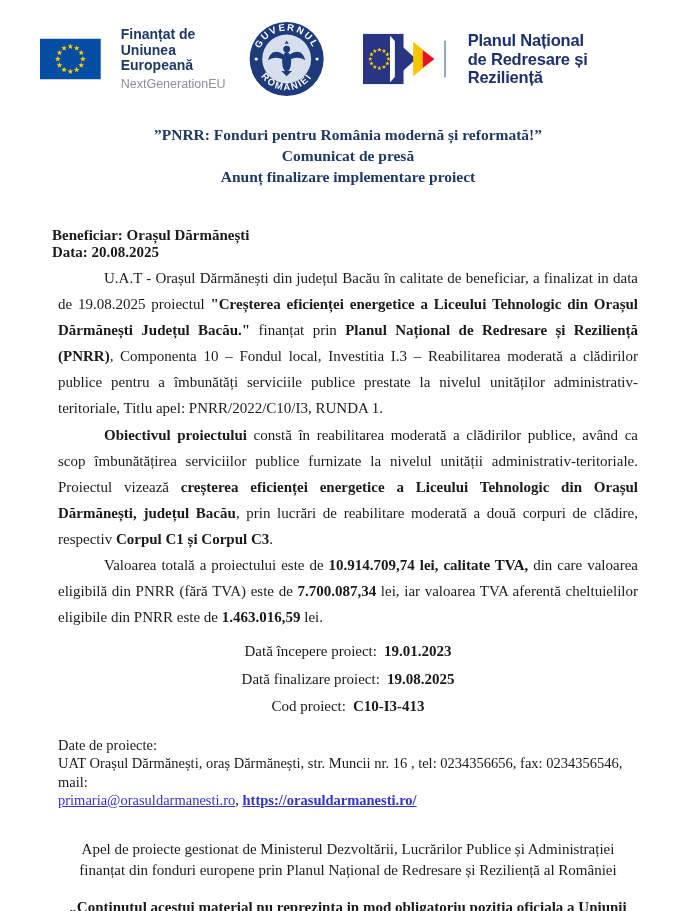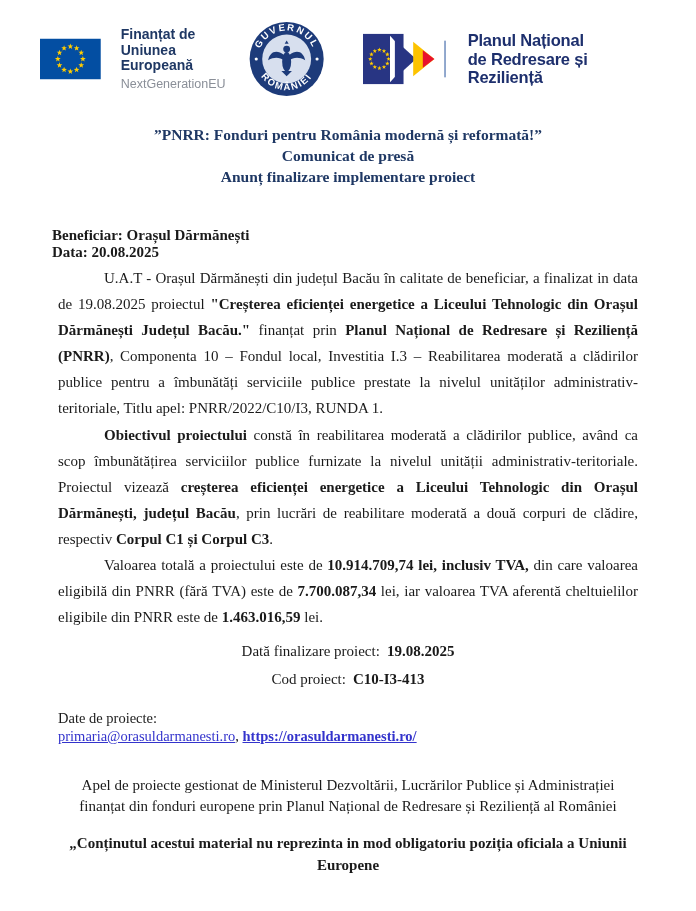--- a/index.html
+++ b/index.html
@@ -136,30 +136,32 @@
   </div>
 
   <div class="meta-row">
     <span>Beneficiar: Orașul Dărmănești</span>
     <span>Data: 20.08.2025</span>
   </div>
 
   <div class="body">
     <p><span>U.A.T - Orașul Dărmănești din județul Bacău în calitate de beneficiar, a finalizat in data de 19.08.2025 proiectul </span><span class="b">"Creșterea eficienței energetice a Liceului Tehnologic din Orașul Dărmănești Județul Bacău."</span><span> finanțat prin </span><span class="b">Planul Național de Redresare și Reziliență (PNRR)</span><span>, Componenta 10 – Fondul local, Investitia I.3 – Reabilitarea moderată a clădirilor publice pentru a îmbunătăți serviciile publice prestate la nivelul unităților administrativ-teritoriale, Titlu apel: PNRR/2022/C10/I3, RUNDA 1.</span></p>
     <p><span class="b">Obiectivul proiectului</span><span> constă în reabilitarea moderată a clădirilor publice, având ca scop îmbunătățirea serviciilor publice furnizate la nivelul unității administrativ-teritoriale. Proiectul vizează </span><span class="b">creșterea eficienței energetice a Liceului Tehnologic din Orașul Dărmănești, județul Bacău</span><span>, prin lucrări de reabilitare moderată a două corpuri de clădire, respectiv </span><span class="b">Corpul C1 și Corpul C3</span><span>.</span></p>
-    <p><span>Valoarea totală a  proiectului este de </span><span class="b">10.914.709,74  lei,  inclusiv TVA,</span><span> din care valoarea eligibilă din PNRR (fără TVA) este de </span><span class="b">7.700.087,34</span><span>  lei, iar valoarea TVA aferentă cheltuielilor eligibile din PNRR este de </span><span class="b">1.463.016,59</span><span> lei.</span></p>
+    <p><span>Valoarea totală a  proiectului este de </span><span class="b">10.914.709,74  lei,  calitate TVA,</span><span> din care valoarea eligibilă din PNRR (fără TVA) este de </span><span class="b">7.700.087,34</span><span>  lei, iar valoarea TVA aferentă cheltuielilor eligibile din PNRR este de </span><span class="b">1.463.016,59</span><span> lei.</span></p>
   </div>
 
   <div class="dates">
+    <div><span class="label">Dată începere proiect:</span><span class="b">19.01.2023</span></div>
     <div><span class="label">Dată finalizare proiect:</span><span class="b">19.08.2025</span></div>
     <div><span class="label">Cod proiect:</span><span class="b">C10-I3-413</span></div>
   </div>
 
   <div class="contact">
     <div>Date de proiecte:</div>
+    <div>UAT Orașul Dărmănești, oraș Dărmănești, str. Muncii nr. 16 , tel: 0234356656, fax: 0234356546, mail:</div>
     <div><a class="link">primaria@orasuldarmanesti.ro</a><span>, </span><a class="link web">https://orasuldarmanesti.ro/</a></div>
   </div>
 
   <div class="apel">
     <div>Apel de proiecte gestionat de Ministerul Dezvoltării, Lucrărilor Publice și Administrației</div>
     <div>finanțat din fonduri europene prin Planul Național de Redresare și Reziliență al României</div>
   </div>
 
   <div class="disclaimer">
     <div>„Conținutul acestui material nu reprezinta in mod obligatoriu poziția oficiala a Uniunii Europene</div>

